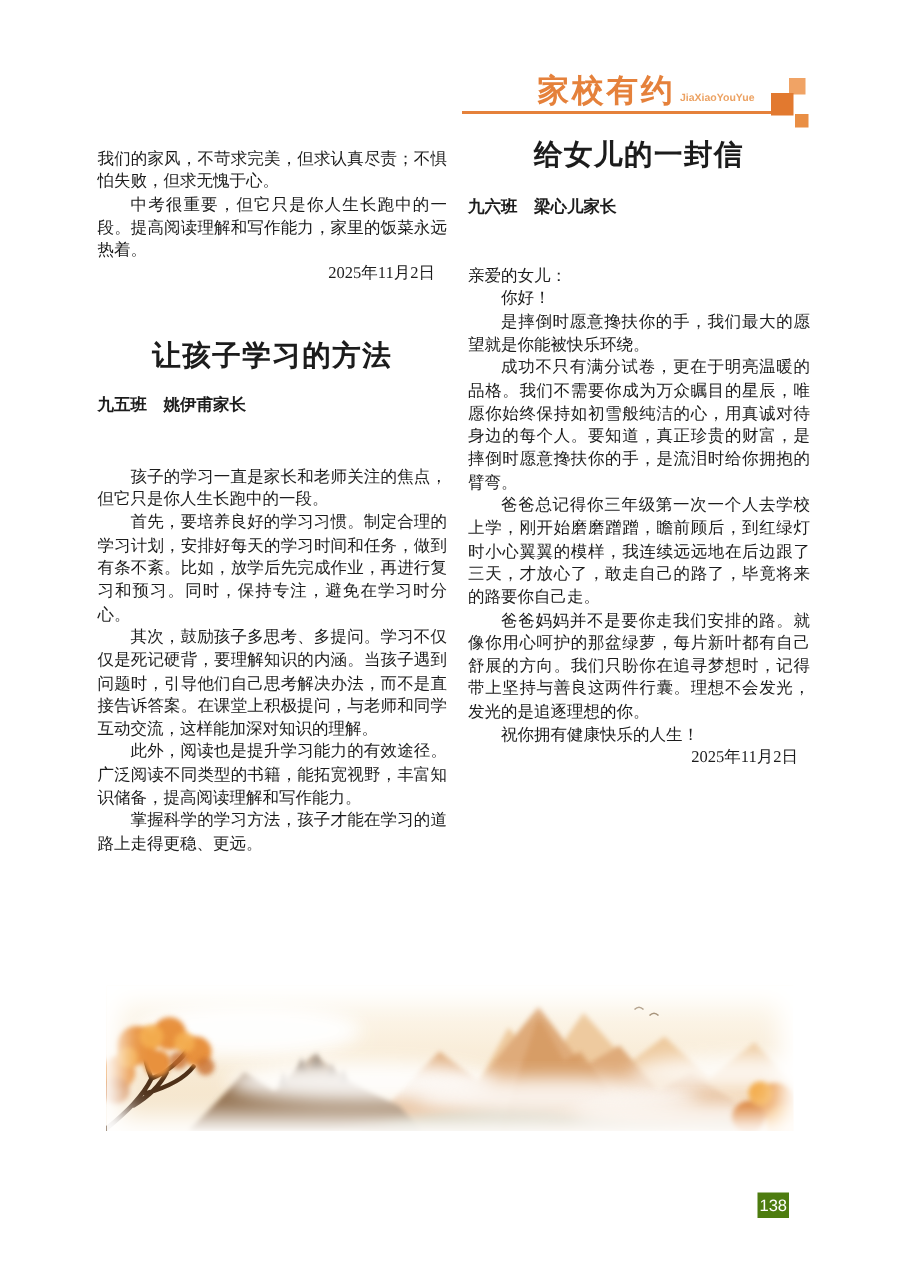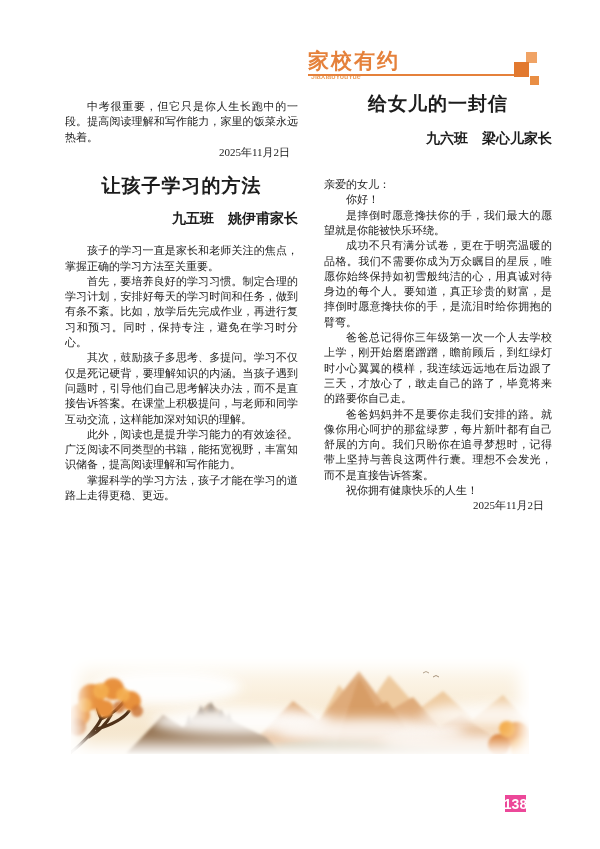--- a/index.html
+++ b/index.html
@@ -7,69 +7,69 @@
     position:relative;
     width:600px;height:849px;
     margin:0 auto;
     background:#ffffff;
     overflow:hidden;
     font-family:"Liberation Serif","DejaVu Serif",serif;
     color:#1c1c1c;
   }
   
   .header{position:absolute;top:50px;left:308px;width:235px;height:44px;}
-  .brand-row{display:flex;align-items:flex-start;justify-content:flex-end;padding-right:40px;flex-direction:column;}
+  .brand-row{display:flex;align-items:flex-end;justify-content:flex-end;padding-right:40px;}
   .brand{
     font-family:"Liberation Sans","DejaVu Sans",sans-serif;
     font-weight:bold;font-size:21px;letter-spacing:2px;
     color:#E5813B;line-height:1;
   }
   .brand-pinyin{
     font-family:"Liberation Sans","DejaVu Sans",sans-serif;
     font-size:7px;font-weight:bold;color:#ECA263;margin-left:3px;line-height:1.6;
   }
   .header-rule{position:absolute;left:0;top:24px;width:216px;height:2px;background:#E5813B;}
   .blocks{position:absolute;right:2px;top:0;width:34px;height:38px;}
   .blocks .b1{position:absolute;right:4px;top:2px;width:11px;height:11px;background:#F0A365;}
   .blocks .b2{position:absolute;right:12px;top:12px;width:15px;height:15px;background:#E2792F;}
   .blocks .b3{position:absolute;right:2px;top:26px;width:9px;height:9px;background:#E98E44;}
   
   .col{position:absolute;font-size:11px;line-height:15.3px;text-align:justify;z-index:2;}
   .col-left{left:65px;top:99px;width:233px;}
-  .col-right{left:324px;top:92px;width:228px;font-family:Liberation Serif, serif;}
+  .col-right{left:312px;top:92px;width:228px;font-family:Liberation Serif, serif;}
   .p{margin:0;}
   .ind{text-indent:2em;}
   .sig{ text-align:right;padding-right:8px;margin:0;}
   .sig-block-left{margin-top:14px;}
   .art-title{
     margin:0;text-align:center;
     font-size:19px;font-weight:bold;letter-spacing:1px;line-height:1.25;
   }
-  .col-left .art-title{margin-top:14px;margin-bottom:13px;}
+  .col-left .art-title{margin-top:35px;margin-bottom:13px;}
   .col-right .art-title{margin-bottom:15px;}
-  .byline{text-align:right;font-size:14px;font-weight:bold;margin:0;}
-  .col-left .byline{margin-bottom:17px;}
+  .byline{text-align:left;font-size:11px;font-weight:bold;margin:0;}
+  .col-left .byline{margin-bottom:33px;}
   .col-right .byline{margin-bottom:31px;}
   
   .landscape{
     position:absolute;left:71px;top:657px;width:458px;height:97px;
     z-index:1;
   }
   .landscape svg{display:block;width:100%;height:100%;}
   .landscape .fade{
     position:absolute;inset:0;
     box-shadow:inset 0 0 16px 10px #ffffff;
     pointer-events:none;
   }
   
   .page-num{
     position:absolute;left:505px;top:795px;
-    width:21px;height:17px;background:#ec4899;
+    width:21px;height:17px;background:#4d7c0f;
     color:#ffffff;font-family:"Liberation Sans","DejaVu Sans",sans-serif;
-    font-size:14px;font-weight:bold;
+    font-size:11px;font-weight:normal;
     display:flex;align-items:center;justify-content:center;
   }
 </style>
 </head>
 <body>
 
 <div class="page">
 
   <div class="header">
     <div class="brand-row">
@@ -78,43 +78,44 @@
     </div>
     <div class="header-rule"></div>
     <div class="blocks">
       <span class="b1"></span>
         <span class="b2"></span>
         <span class="b3"></span>
     </div>
   </div>
 
   <div class="col col-left">
+    <p class="p">我们的家风，不苛求完美，但求认真尽责；不惧怕失败，但求无愧于心。</p>
     <p class="p ind">中考很重要，但它只是你人生长跑中的一段。提高阅读理解和写作能力，家里的饭菜永远热着。</p>
     <p class="p sig">2025年11月2日</p>
 
     <h2 class="art-title">让孩子学习的方法</h2>
     <p class="byline">九五班　姚伊甫家长</p>
 
-    <p class="p ind">孩子的学习一直是家长和老师关注的焦点，掌握正确的学习方法至关重要。</p>
+    <p class="p ind">孩子的学习一直是家长和老师关注的焦点，但它只是你人生长跑中的一段。</p>
     <p class="p ind">首先，要培养良好的学习习惯。制定合理的学习计划，安排好每天的学习时间和任务，做到有条不紊。比如，放学后先完成作业，再进行复习和预习。同时，保持专注，避免在学习时分心。</p>
     <p class="p ind">其次，鼓励孩子多思考、多提问。学习不仅仅是死记硬背，要理解知识的内涵。当孩子遇到问题时，引导他们自己思考解决办法，而不是直接告诉答案。在课堂上积极提问，与老师和同学互动交流，这样能加深对知识的理解。</p>
     <p class="p ind">此外，阅读也是提升学习能力的有效途径。广泛阅读不同类型的书籍，能拓宽视野，丰富知识储备，提高阅读理解和写作能力。</p>
     <p class="p ind">掌握科学的学习方法，孩子才能在学习的道路上走得更稳、更远。</p>
   </div>
 
   <div class="col col-right">
     <h2 class="art-title">给女儿的一封信</h2>
     <p class="byline">九六班　梁心儿家长</p>
 
     <p class="p">亲爱的女儿：</p>
     <p class="p ind">你好！</p>
     <p class="p ind">是摔倒时愿意搀扶你的手，我们最大的愿望就是你能被快乐环绕。</p>
     <p class="p ind">成功不只有满分试卷，更在于明亮温暖的品格。我们不需要你成为万众瞩目的星辰，唯愿你始终保持如初雪般纯洁的心，用真诚对待身边的每个人。要知道，真正珍贵的财富，是摔倒时愿意搀扶你的手，是流泪时给你拥抱的臂弯。</p>
     <p class="p ind">爸爸总记得你三年级第一次一个人去学校上学，刚开始磨磨蹭蹭，瞻前顾后，到红绿灯时小心翼翼的模样，我连续远远地在后边跟了三天，才放心了，敢走自己的路了，毕竟将来的路要你自己走。</p>
-    <p class="p ind">爸爸妈妈并不是要你走我们安排的路。就像你用心呵护的那盆绿萝，每片新叶都有自己舒展的方向。我们只盼你在追寻梦想时，记得带上坚持与善良这两件行囊。理想不会发光，而不是直接告诉答案。</p>
+    <p class="p ind">爸爸妈妈并不是要你走我们安排的路。就像你用心呵护的那盆绿萝，每片新叶都有自己舒展的方向。我们只盼你在追寻梦想时，记得带上坚持与善良这两件行囊。理想不会发光，发光的是追逐理想的你。</p>
     <p class="p ind">祝你拥有健康快乐的人生！</p>
     <p class="p sig">2025年11月2日</p>
   </div>
 
   <div class="landscape">
     <svg viewBox="0 0 458 97" preserveAspectRatio="none" aria-hidden="true">
       <defs>
         <linearGradient id="sky" x1="0" y1="0" x2="0" y2="1">
           <stop offset="0" stop-color="#FEFBF4"></stop>
           <stop offset="0.45" stop-color="#F9EDD9"></stop>

